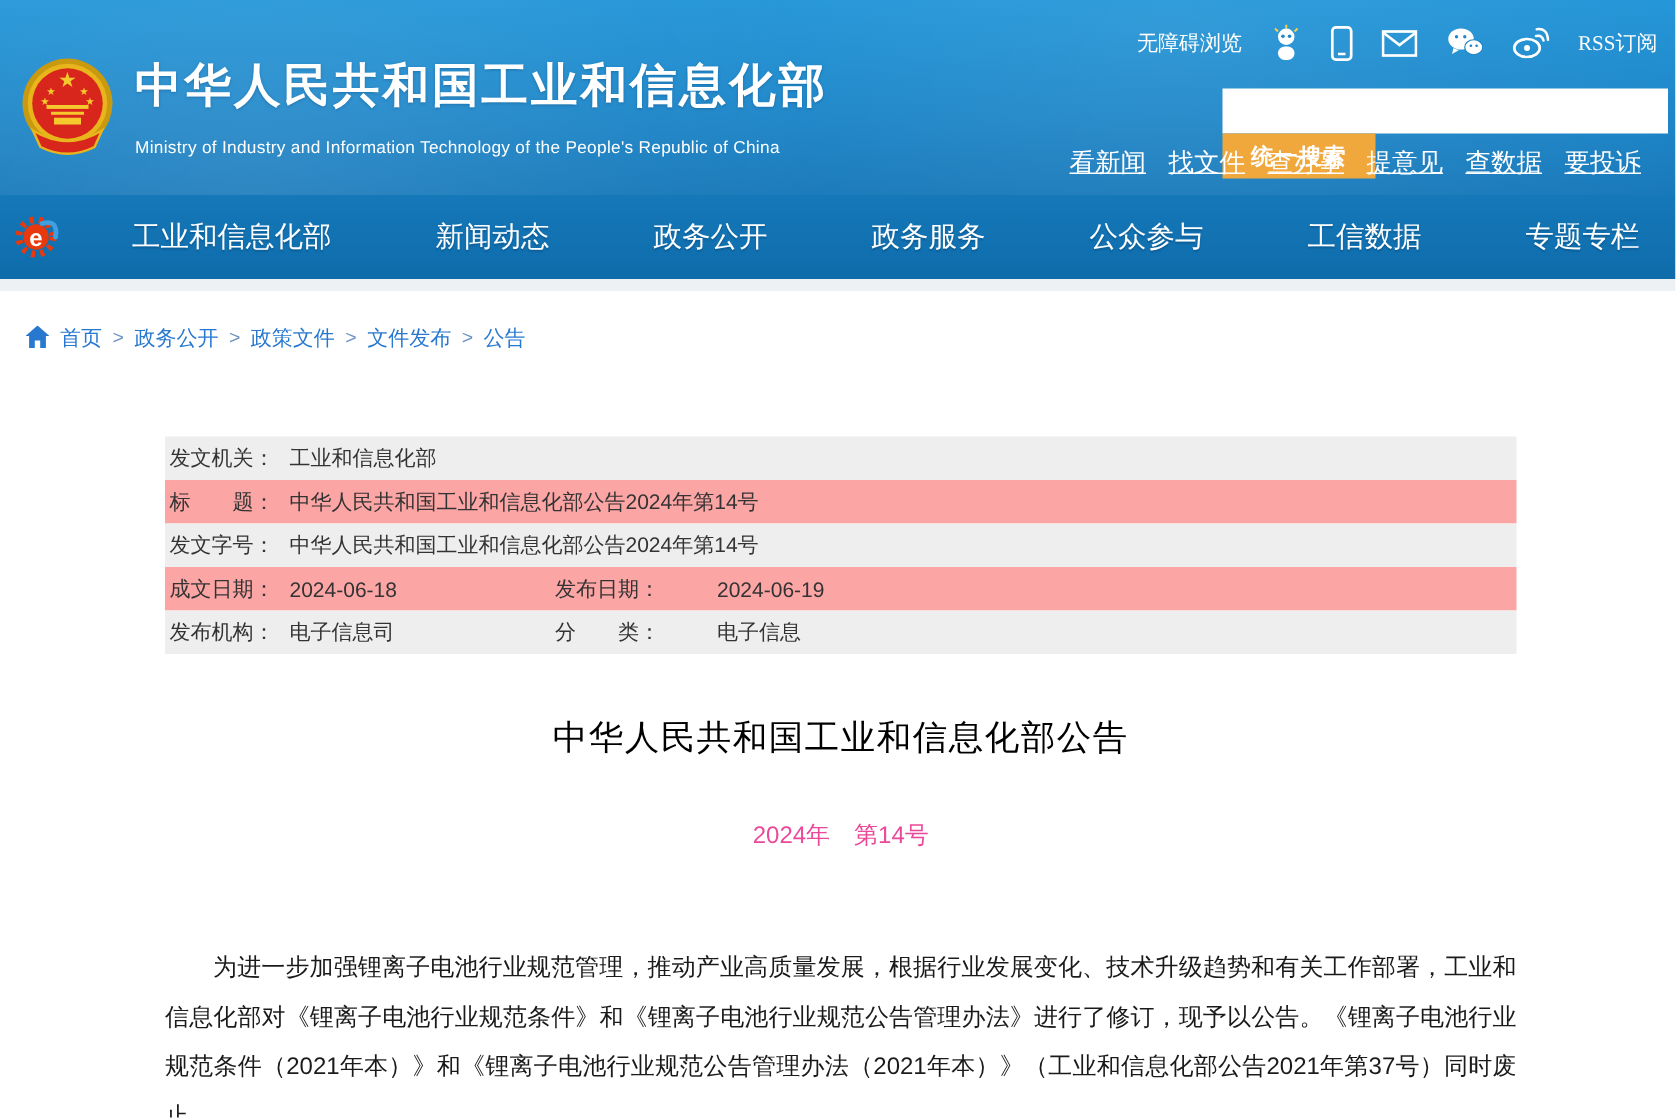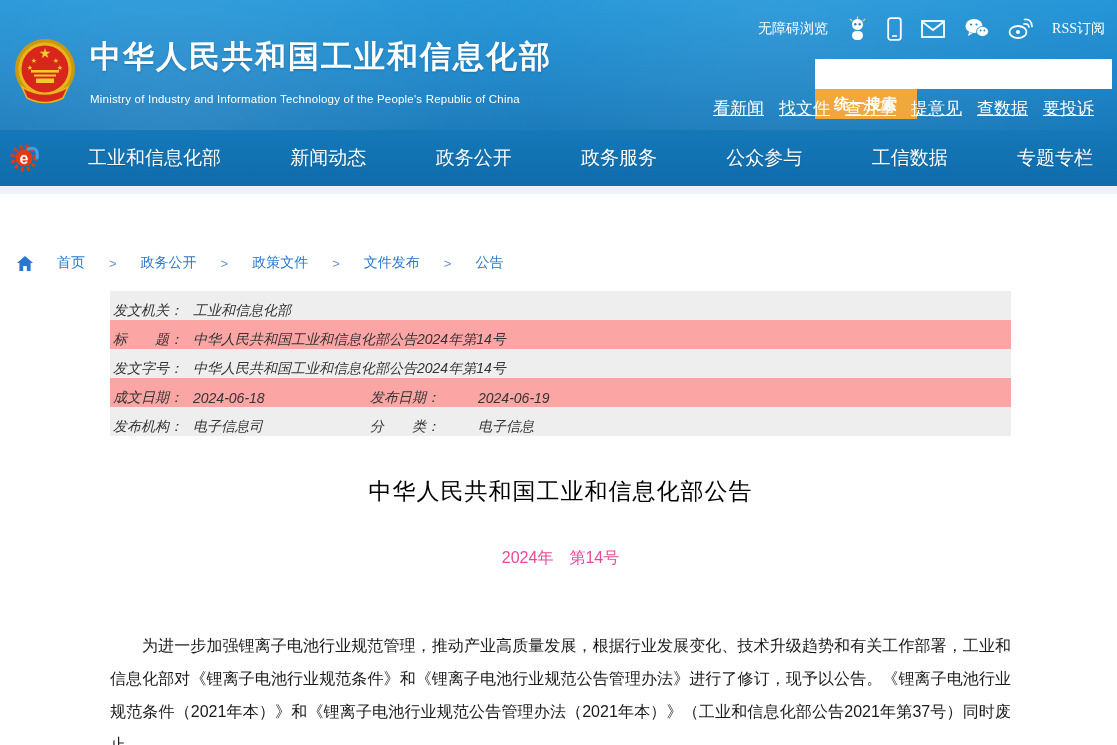--- a/index.html
+++ b/index.html
@@ -66,31 +66,31 @@
   .nav-item {
     color:#fff; font-size:19px; text-decoration:none; cursor:pointer;
     white-space:nowrap; text-shadow:0 1px 1px rgba(0,50,90,.3);
   }
 
   .sub-strip { position:absolute; top:186px; left:0; width:1117px; height:8px; background:#eef1f4; }
 
   
   .breadcrumb {
     position:absolute; top:217px; left:17px;
-    display:flex; align-items:center; gap:24px;
-    font-size:14px; color:#2878d0;margin-top:37px;
+    display:flex; gap:7px;
+    font-size:14px; color:#2878d0;
   }
   .breadcrumb a { color:#2878d0; text-decoration:none; cursor:pointer; }
   .crumb-sep { color:#6f93c4; font-size:13px; }
 
   
   .doc { position:absolute; top:291px; left:110px; width:901px; }
 
   .meta-table { width:100%; font-size:14px; color:#333; }
-  .meta-row { display:flex; height:29px; align-items:flex-end;font-style:italic; }
+  .meta-row { display:flex; height:29px; align-items:center; }
   .meta-row.odd { background:#eeeeee; }
   .meta-row.even { background:#fca5a5; }
   .meta-cell { display:flex; align-items:center; }
   .meta-cell.c1 { width:260px; padding-left:3px; flex:none; }
   .meta-cell.c1.wide { width:auto; flex:1; }
   .meta-cell.c2 { flex:1;gap:28px; }
   .meta-label { white-space:pre; }
   .meta-value { margin-left:10px; white-space:nowrap; }
 
   .doc-title {

